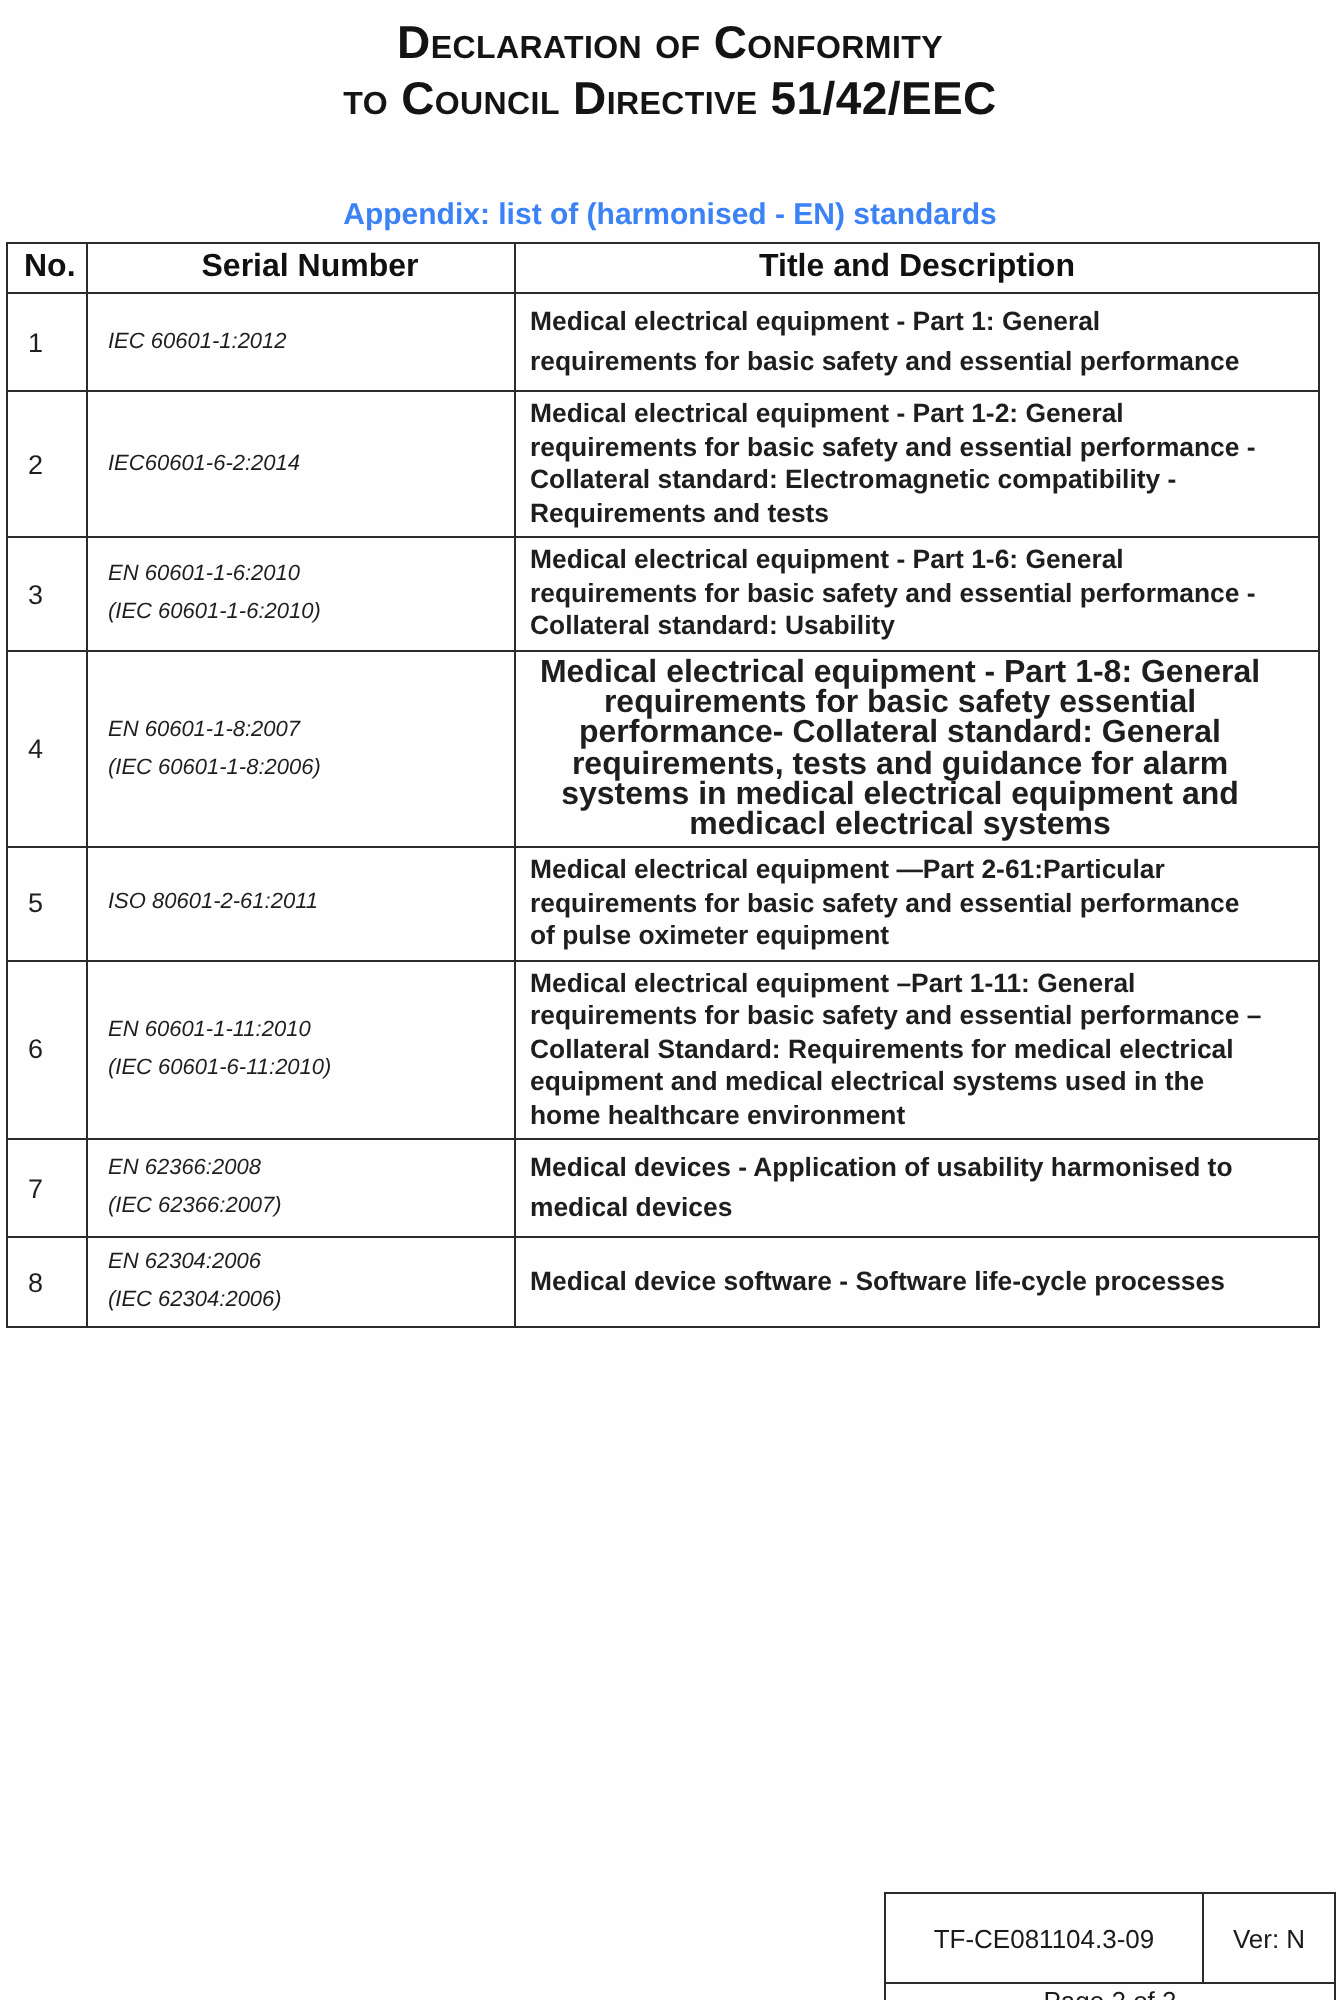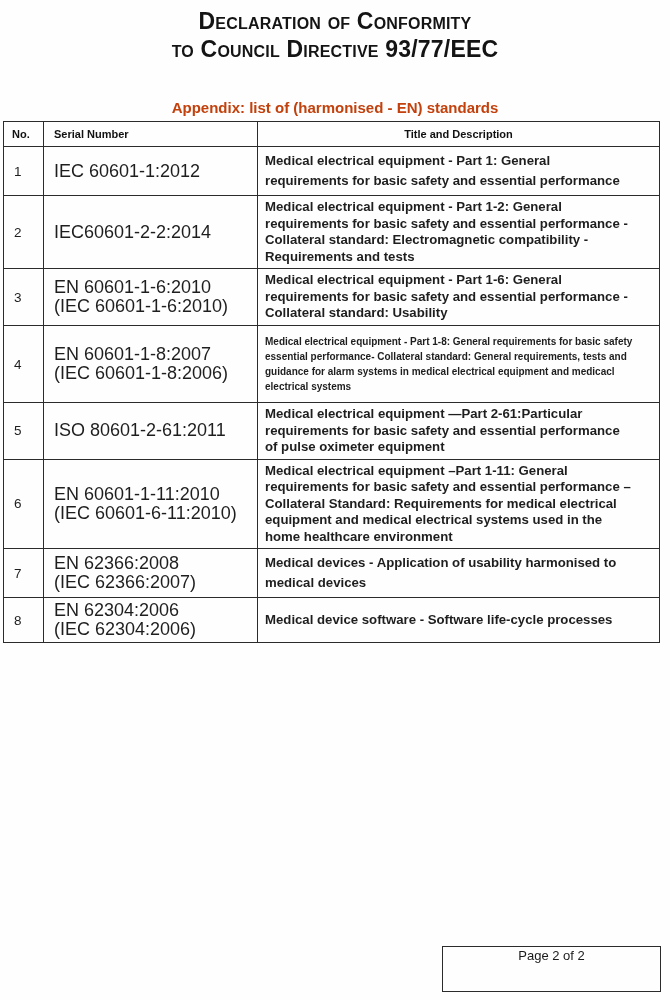--- a/index.html
+++ b/index.html
@@ -23,62 +23,62 @@
     font-size:23px;
     line-height:28px;
     color:#141414;
     letter-spacing:0.2px;
   }
   .subtitle {
     position:absolute; top:99px; left:0; width:670px;
     text-align:center;
     font-weight:bold;
     font-size:15px;
-    color:#c2410c;
+    color:#3b82f6;
   }
 
   
   table.standards {
     position:absolute; left:3px; top:121px;
     width:657px;
     border-collapse:collapse;
     table-layout:fixed;
   }
   table.standards th, table.standards td {
     border:1.5px solid #2b2b2b;
     vertical-align:middle;
     overflow:hidden;
   }
   col.c-no { width:40px; }
   col.c-serial { width:214px; }
   table.standards thead th {
-    font-size:11px; font-weight:bold; height:22px;
+    font-size:16px; font-weight:bold; height:22px;
     color:#111;
   }
   th.h-no    { text-align:left; padding-left:8px; }
-  th.h-serial{ text-align:left; padding-left:10px; }
+  th.h-serial{ text-align:center; padding-left:10px; }
   th.h-title { text-align:center; }
 
   td.no-cell { font-size:13.5px; padding-left:10px; }
-  td.serial-cell { font-size:18px; padding-left:10px; line-height:19px; }
+  td.serial-cell { font-size:11px; padding-left:10px; line-height:19px;font-style:italic; }
   td.desc-cell { font-size:13.2px; line-height:16.5px; padding:3px 24px 3px 7px;font-weight:bold; }
 
   
   tbody tr:nth-child(1) td { height:42px; }
   tbody tr:nth-child(2) td { height:55px; }
   tbody tr:nth-child(3) td { height:50px; }
   tbody tr:nth-child(4) td { height:70px; }
   tbody tr:nth-child(5) td { height:46px; }
   tbody tr:nth-child(6) td { height:62px; }
   tbody tr:nth-child(7) td { height:42px; }
   tbody tr:nth-child(8) td { height:38px; }
   
   tbody tr:nth-child(1) td.desc-cell,
   tbody tr:nth-child(7) td.desc-cell { line-height:20px; }
-  tbody tr:nth-child(4) td.desc-cell { line-height:15.2px; font-size:10px; }
+  tbody tr:nth-child(4) td.desc-cell { line-height:15.2px; font-size:16px;text-align:center; }
 
   
   table.footer-box {
     position:absolute; left:442px; top:946px;
     width:219px;
     border-collapse:collapse;
     table-layout:fixed;
   }
   table.footer-box td {
     border:1.5px solid #2b2b2b;
@@ -90,21 +90,21 @@
   td.doc-version { width:63px; height:20px; }
   td.page-number { height:24px; vertical-align:top; padding-top:1px; }
 </style>
 </head>
 <body>
 
 <div class="page">
 
   <div class="title-block">
     <div class="title-line">Declaration of Conformity</div>
-    <div class="title-line">to Council Directive 93/77/EEC</div>
+    <div class="title-line">to Council Directive 51/42/EEC</div>
   </div>
 
   <div class="subtitle">Appendix: list of (harmonised - EN) standards</div>
 
   <table class="standards">
     <colgroup>
       <col class="c-no">
         <col class="c-serial">
         <col class="c-title">
     </colgroup>
@@ -120,21 +120,21 @@
       <td class="no-cell">1</td>
       <td class="serial-cell">
             <div>IEC 60601-1:2012</div>
           </td>
       <td class="desc-cell">Medical electrical equipment - Part 1: General requirements for basic safety and essential performance</td>
     </tr>
 
     <tr>
       <td class="no-cell">2</td>
       <td class="serial-cell">
-            <div>IEC60601-2-2:2014</div>
+            <div>IEC60601-6-2:2014</div>
           </td>
       <td class="desc-cell">Medical electrical equipment - Part 1-2: General requirements for basic safety and essential performance - Collateral standard: Electromagnetic compatibility - Requirements and tests</td>
     </tr>
 
     <tr>
       <td class="no-cell">3</td>
       <td class="serial-cell">
             <div>EN 60601-1-6:2010</div>
             <div>(IEC 60601-1-6:2010)</div>
           </td>
@@ -182,19 +182,23 @@
             <div>EN 62304:2006</div>
             <div>(IEC 62304:2006)</div>
           </td>
       <td class="desc-cell">Medical device software - Software life-cycle processes</td>
     </tr>
   </tbody>
   </table>
 
   <table class="footer-box">
     <tbody>
+        <tr>
+      <td class="doc-number">TF-CE081104.3-09</td>
+      <td class="doc-version">Ver: N</td>
+    </tr>
     <tr>
       <td class="page-number" colspan="2">Page 2 of 2</td>
     </tr>
   </tbody>
     </table>
 
 </div>
 
 </body></html>

